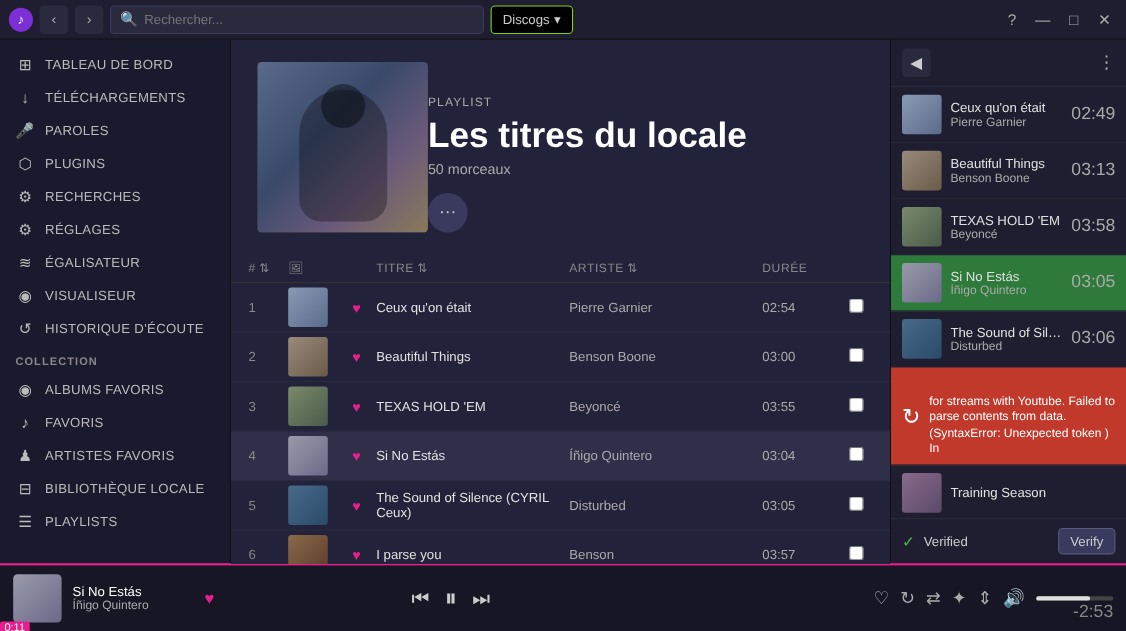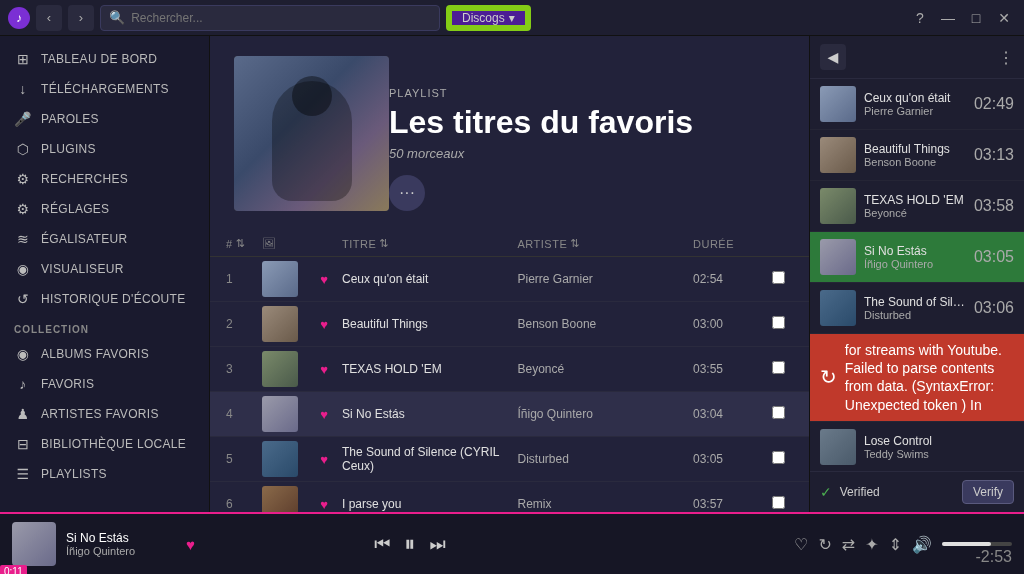--- a/index.html
+++ b/index.html
@@ -57,22 +57,22 @@
     .search-bar input {
       background: transparent;
       border: none;
       color: #ccc;
       font-size: 12px;
       flex: 1;
       outline: none;
     }
     .search-bar-icon { color: #888; font-size: 13px; }
     .discogs-btn {
-      background: #4c1d95;
-      border: 6px solid #84cc16;
+      background: #000000;
+      border: 1px solid #84cc16;
       color: #ccc;
       border-radius: 4px;
       height: 26px;
       padding: 0 10px;
       cursor: pointer;
       font-size: 12px;
       display: flex; align-items: center; gap: 4px;
     }
     .window-controls {
       margin-left: auto;
@@ -187,21 +187,20 @@
     }
     .playlist-title {
       font-size: 32px;
       font-weight: bold;
       color: #fff;
       line-height: 1.1;
     }
     .playlist-count {
       font-size: 13px;
       color: #aaa;
-      font-style: italic;
     }
     .playlist-actions {
       display: flex;
       gap: 10px;
       align-items: center;
       margin-top: 8px;
     }
     .play-btn {
       background: #e91e8c;
       color: #fff;
@@ -317,21 +316,21 @@
     .queue-thumb {
       width: 36px; height: 36px;
       border-radius: 3px;
       background: #444;
       flex-shrink: 0;
     }
     .queue-info { flex: 1; min-width: 0; }
     .queue-title { font-size: 12px; color: #e0e0e0; white-space: nowrap; overflow: hidden; text-overflow: ellipsis; }
     .queue-artist { font-size: 11px; color: #aaa; white-space: nowrap; overflow: hidden; text-overflow: ellipsis; }
     .queue-duration { font-size: 16px; color: #aaa; flex-shrink: 0; }
-    .queue-error-msg { font-size: 14px; color: #fff; line-height: 1.3; }
+    .queue-error-msg { font-size: 11px; color: #fff; line-height: 1.3; margin-top: 17px; }
     .error-icon { font-size: 18px; flex-shrink: 0; }
 
     .right-panel-footer {
       border-top: 1px solid #2a2a3e;
       padding: 8px 10px;
       display: flex;
       align-items: center;
       gap: 8px;
       flex-shrink: 0;
     }
@@ -506,21 +505,21 @@
     </div>
   </div>
 
   <div class="center-panel">
     <div class="playlist-header">
       <div class="playlist-cover">
         <div class="playlist-cover-img"></div>
       </div>
       <div class="playlist-info">
         <div class="playlist-type">PLAYLIST</div>
-        <div class="playlist-title">Les titres du favoris</div>
+        <div class="playlist-title">Les titres du locale</div>
         <div class="playlist-count">50 morceaux</div>
         <div class="playlist-actions">
           <button class="more-btn">···</button>
         </div>
       </div>
     </div>
 
     <div class="track-table">
       <div class="table-header">
         <span>
@@ -585,21 +584,21 @@
     <span class="track-title">The Sound of Silence (CYRIL Ceux)</span>
     <span class="track-artist">Disturbed</span>
     <span class="track-duration">03:05</span>
     <span class="track-check"><input type="checkbox" style=""></span>
   </div>
           <div class="track-row">
     <span class="track-num">6</span>
     <div class="track-thumb thumb-6"></div>
     <span class="track-heart">♥</span>
     <span class="track-title">I parse you</span>
-    <span class="track-artist">Remix</span>
+    <span class="track-artist">Benson</span>
     <span class="track-duration">03:57</span>
     <span class="track-check"><input type="checkbox" style=""></span>
   </div>
         </div>
     </div>
   </div>
 
   <div class="right-panel">
     <div class="right-panel-header">
       <button class="right-panel-expand">◀</button>
@@ -642,28 +641,20 @@
       <div class="queue-thumb" style="background:linear-gradient(135deg,#4a6a8a,#2a4a6a)"></div>
       <div class="queue-info">
         <div class="queue-title">The Sound of Silence (CY...</div>
         <div class="queue-artist">Disturbed</div>
       </div>
       <span class="queue-duration">03:06</span>
     </div>
         <div class="queue-item error-red">
       <span class="error-icon" style="color:#fff;font-size:20px;">↻</span>
       <span class="queue-error-msg">for streams with Youtube. Failed to parse contents from data. (SyntaxError: Unexpected token ) In</span>
-    </div>
-        <div class="queue-item">
-      <div class="queue-thumb" style="background:linear-gradient(135deg,#6a7a8a,#4a5a6a)"></div>
-      <div class="queue-info">
-        <div class="queue-title">Lose Control</div>
-        <div class="queue-artist">Teddy Swims</div>
-      </div>
-
     </div>
         <div class="queue-item">
       <div class="queue-thumb" style="background:linear-gradient(135deg,#8a6a8a,#5a4a6a)"></div>
       <div class="queue-info">
         <div class="queue-title">Training Season</div>
 
       </div>
 
     </div>
       </div>

